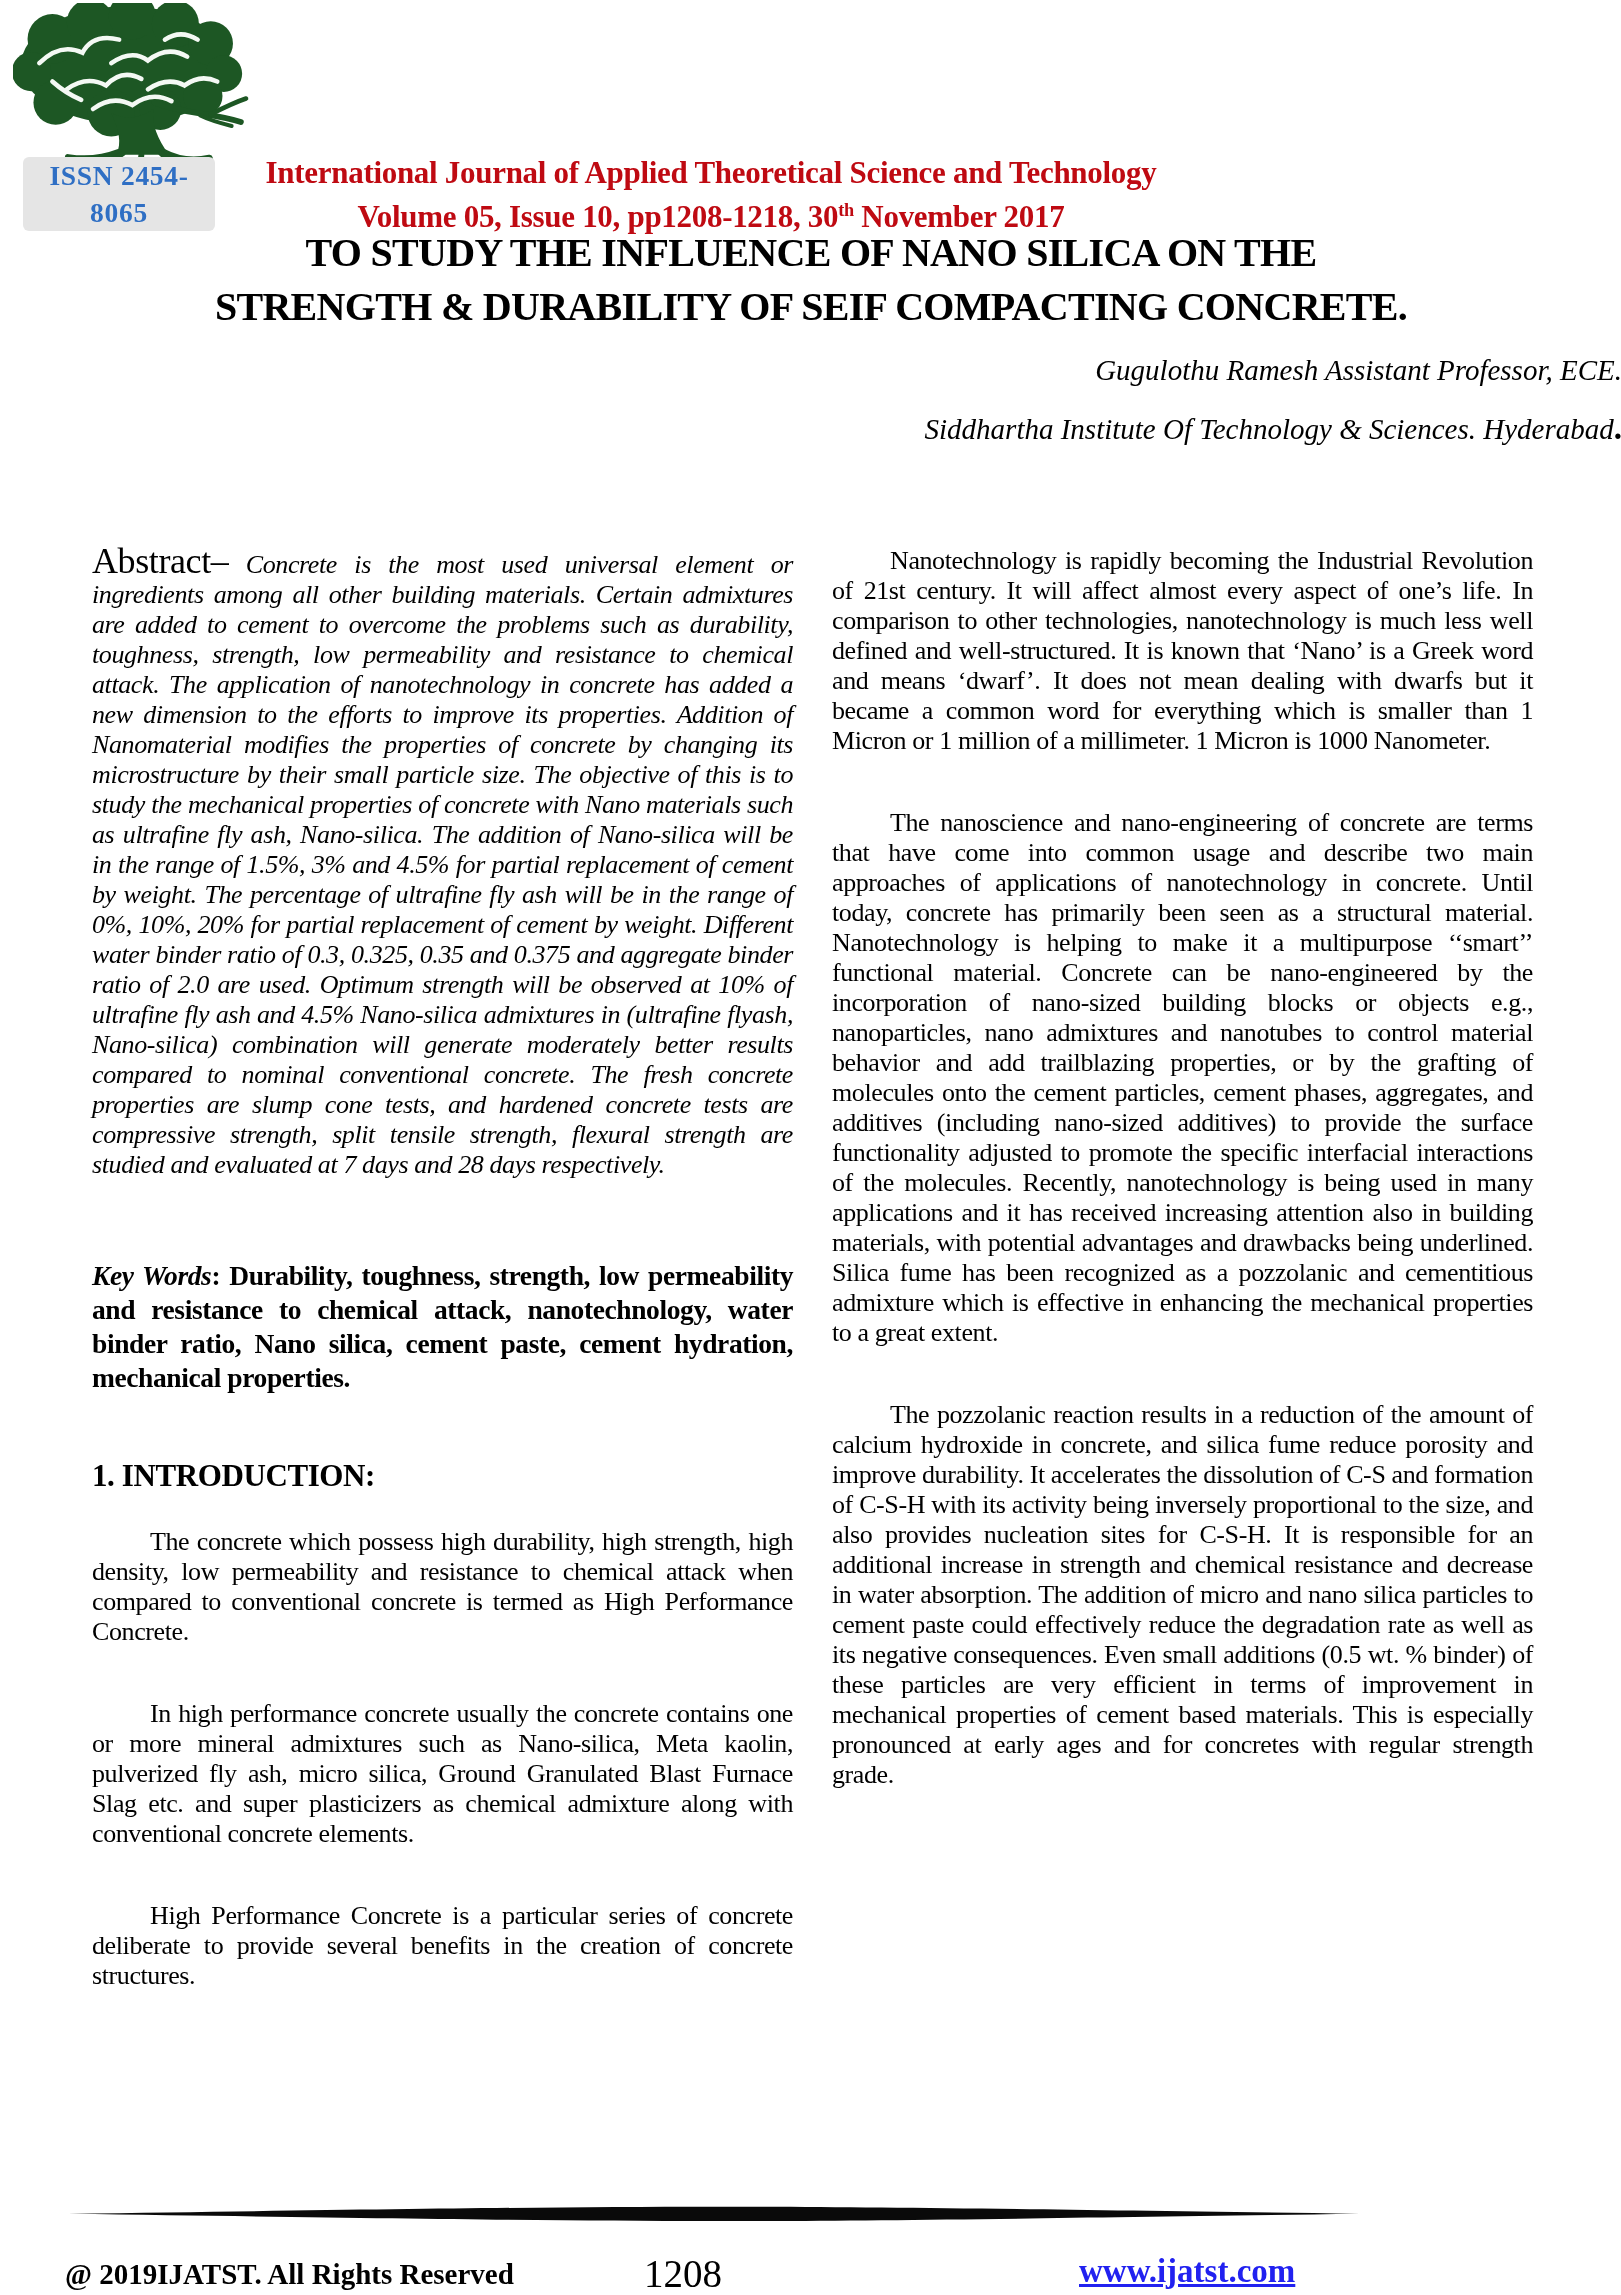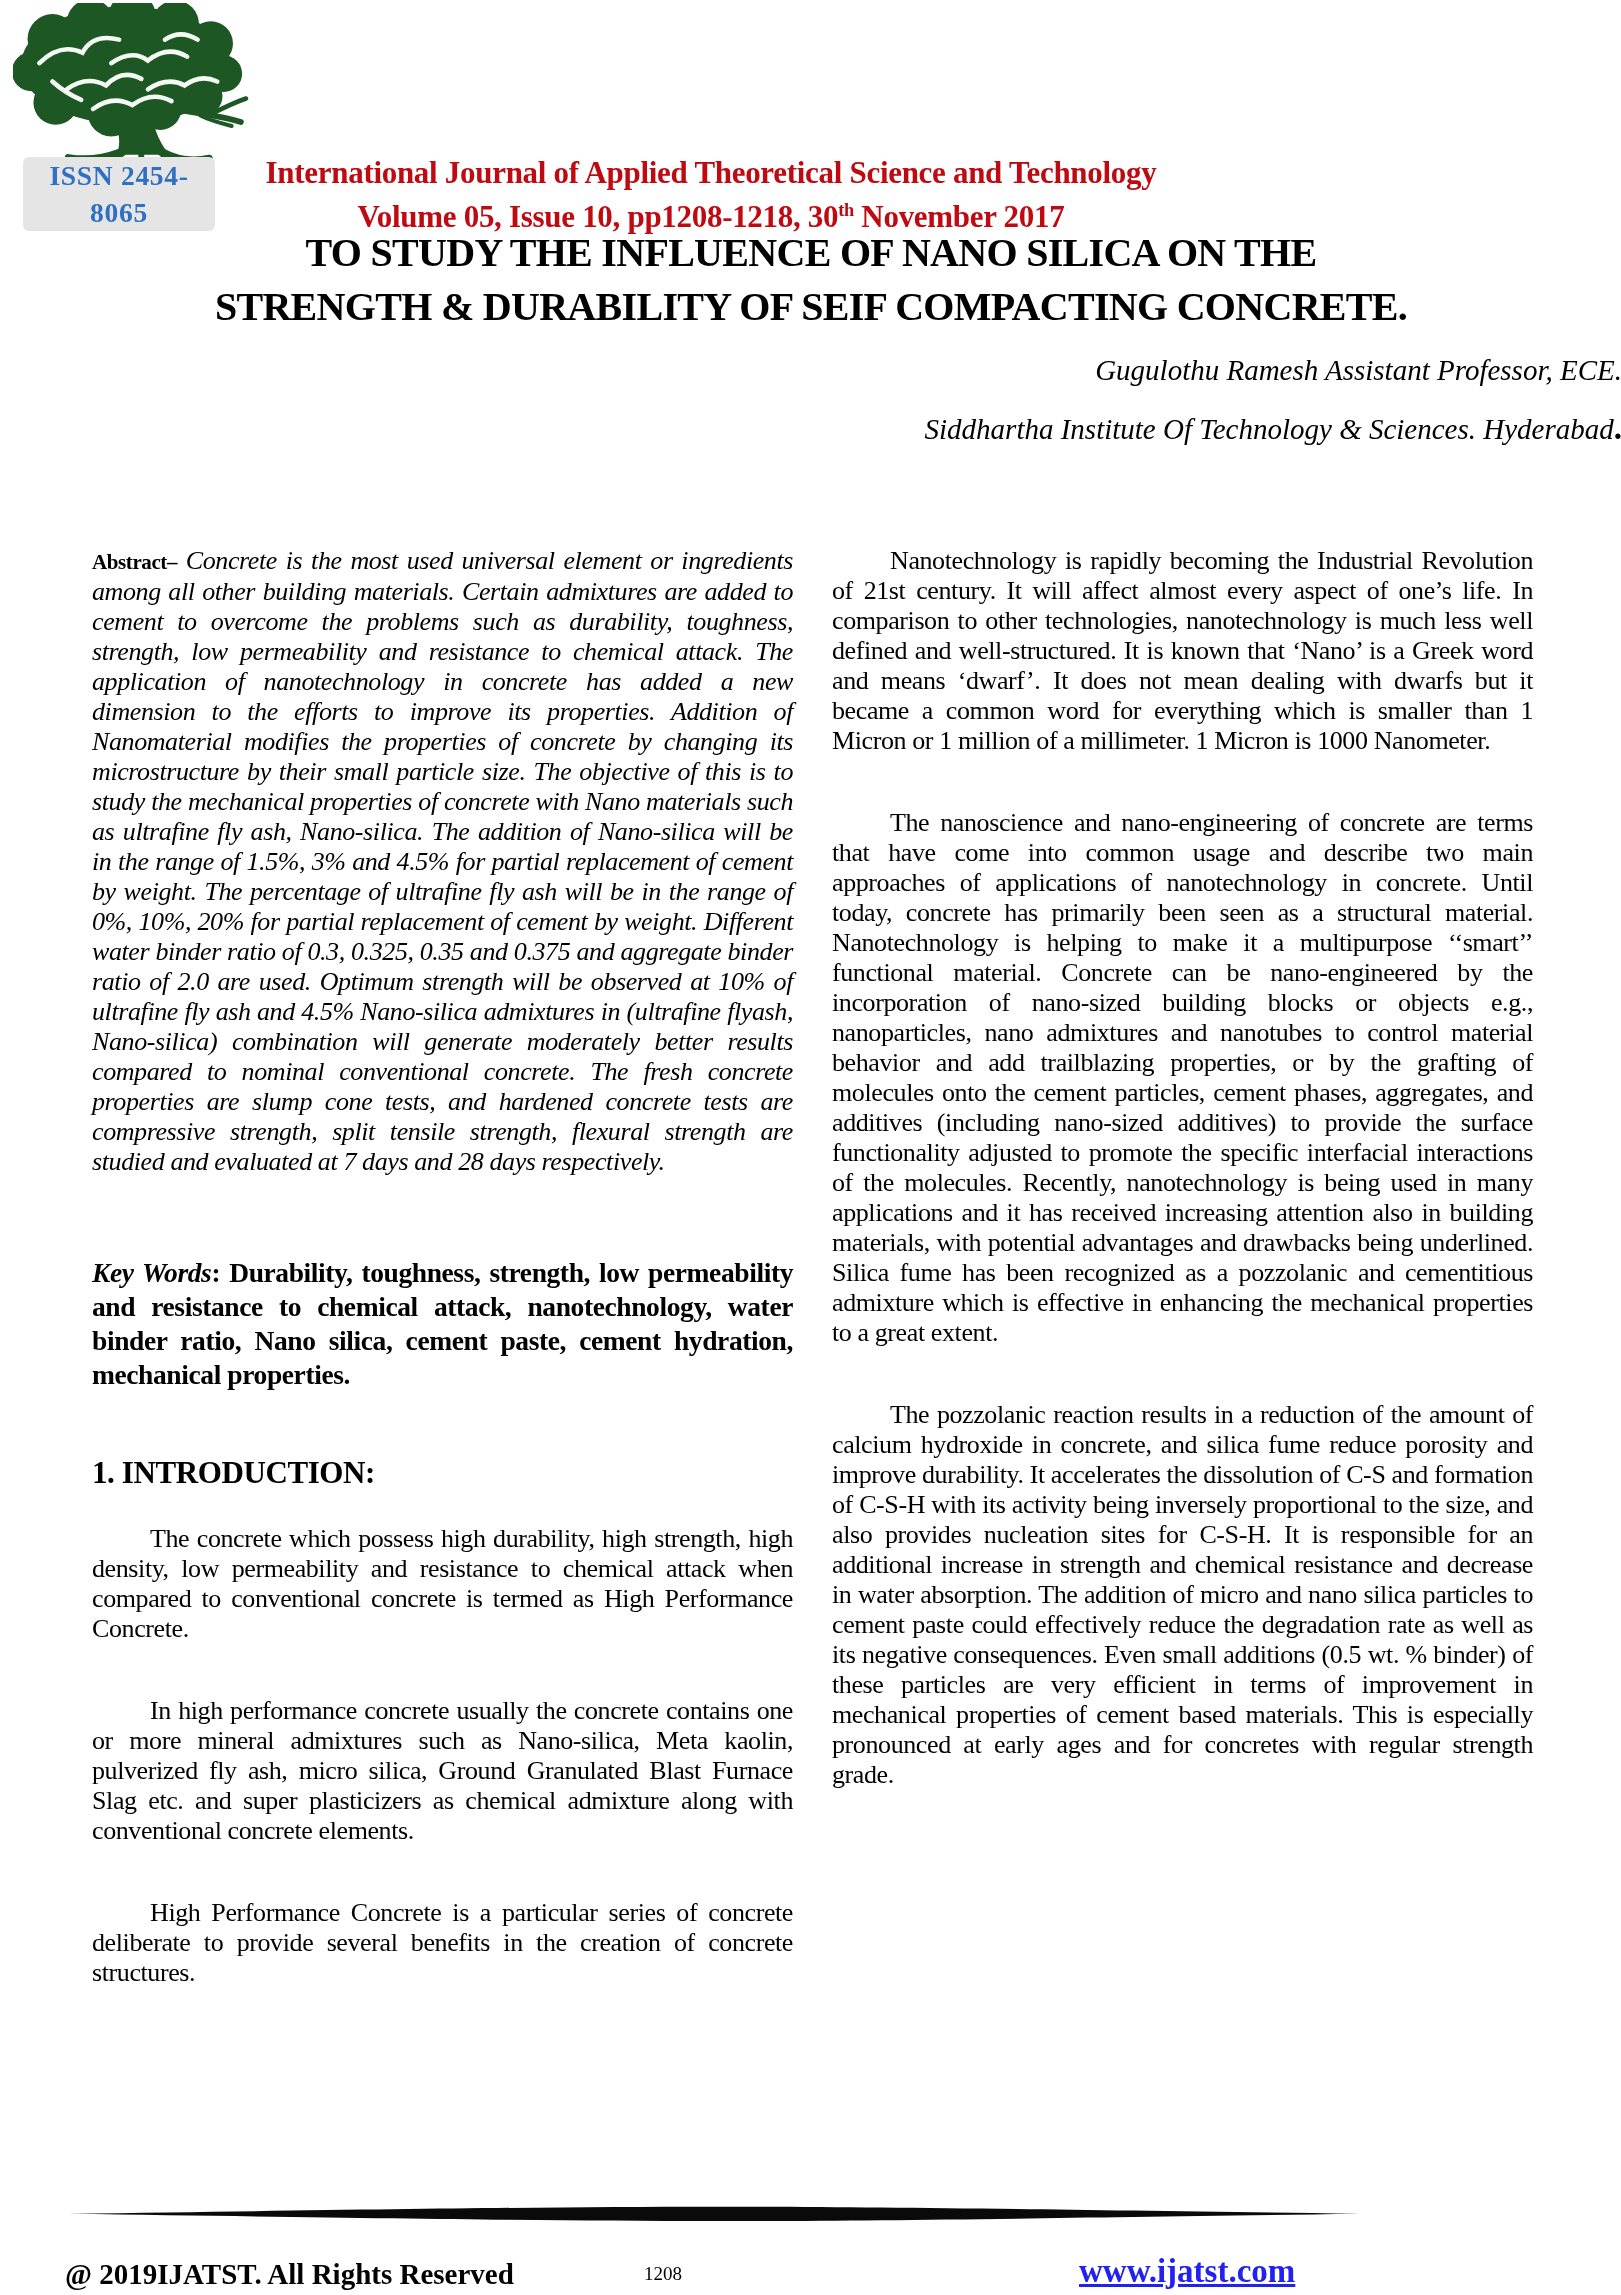--- a/index.html
+++ b/index.html
@@ -48,21 +48,21 @@
   
   .columns {
     position: absolute; top: 546px; left: 92px; width: 1442px;
     display: flex; gap: 39px;
   }
   .col {
     width: 701px;
     font-size: 26px; line-height: 30px;
     text-align: justify; letter-spacing: -0.4px;
   }
-  .abstract-label { font-weight: bold; font-style: normal; font-size: 21px; }
+  .abstract-label { font-weight: normal; font-style: normal; font-size: 36px; }
   .abstract-text { font-style: italic; }
   .keywords {
     margin-top: 79px; font-weight: bold;
     font-size: 27.5px; line-height: 34px;
   }
   .kw-label { font-style: italic; }
   .intro-heading {
     margin-top: 62px; font-weight: bold; font-size: 31px; line-height: 37px;
     text-align: left;
   }
@@ -71,21 +71,21 @@
   .right-col .par:first-child { margin-top: 0; }
 
   
   .footer-divider { position: absolute; left: 68px; top: 2206px; }
   .footer-copy {
     position: absolute; left: 65px; top: 2257px;
     font-weight: bold; font-size: 29px; line-height: 34px;
   }
   .footer-page {
     position: absolute; left: 644px; top: 2257px;
-    font-size: 19px; line-height: 34px;
+    font-size: 39px; line-height: 34px;
   }
   .footer-link {
     position: absolute; left: 1079px; top: 2253px;
     font-weight: bold; font-size: 33px; line-height: 37px;
     color: #2121f0; text-decoration: underline; cursor: pointer;
   }
 </style>
 </head>
 <body>
 

